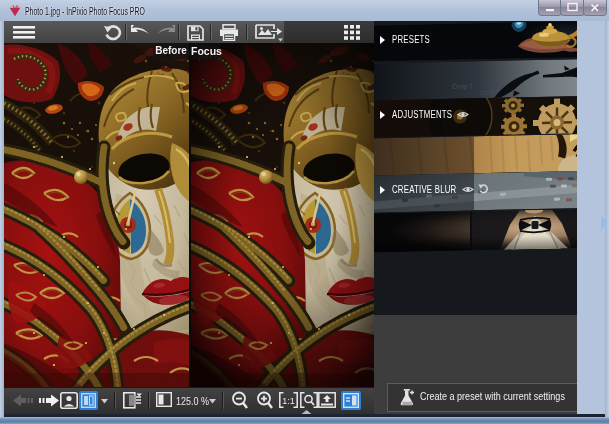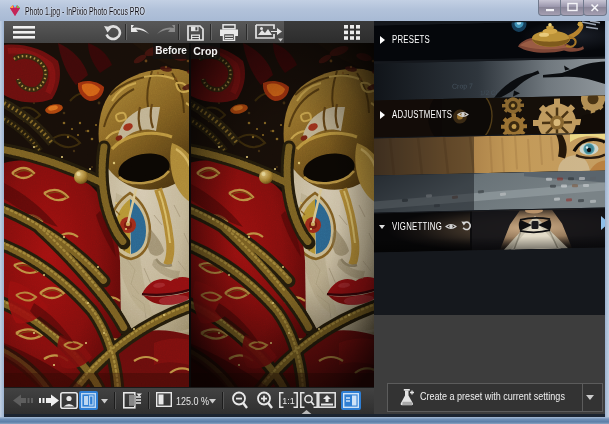--- a/index.html
+++ b/index.html
@@ -23,21 +23,21 @@
 #imgarea{left:4px;top:43px;width:370px;height:344px;background:#111;}
 
 #btoolbar{left:4px;top:387px;width:370px;height:27px;background:linear-gradient(180deg,#424242,#2e2e2e);border-top:1px solid #1a1a1a;}
 .bsep{top:392px;width:1px;height:17px;background:#1c1c1c;border-right:1px solid #555;}
 #bstrip{left:4px;top:414px;width:601px;height:3px;background:#1b2430;}
 #bottomborder{left:0;top:417px;width:609px;height:7px;background:linear-gradient(180deg,#a7bcd6,#7292b8 30%,#5a7da6 70%,#8ba5c4);}
 
 #lborder{left:0;top:21px;width:4px;height:396px;background:linear-gradient(90deg,#c2d0e2,#9db3d0);}
 #rborder{left:605px;top:21px;width:4px;height:396px;background:linear-gradient(90deg,#9db3d0,#c2d0e2);}
 
-#sidebar{left:374px;top:21px;width:231px;height:393px;background:#15181d;overflow:hidden;}
+#sidebar{left:374px;top:21px;width:203px;height:393px;background:#15181d;overflow:hidden;}
 .strip{position:absolute;left:0;width:231px;height:37px;transform:skewY(-1.19deg);overflow:hidden;}
 .hdrrow{position:absolute;left:0;width:231px;height:16px;}
 .harrow{position:absolute;left:6px;top:4px;width:0;height:0;border-left:5px solid #fff;border-top:4px solid transparent;border-bottom:4px solid transparent;}
 .htext{position:absolute;left:18px;top:2px;font-size:10px;color:#fff;letter-spacing:0.3px;transform:scaleX(0.78);transform-origin:0 50%;white-space:nowrap;}
 #sliderpanel{position:absolute;left:0px;top:228px;width:231px;height:66px;background:#6a6a6a;}
 .slbl{position:absolute;font-size:9.5px;color:#1e1e1e;text-align:right;width:50px;transform:scaleX(0.88);transform-origin:100% 50%;}
 .sval{position:absolute;font-size:9.5px;color:#1e1e1e;text-align:right;width:44px;transform:scaleX(0.88);transform-origin:100% 50%;}
 .strack{position:absolute;left:59px;width:103px;height:3px;background:linear-gradient(90deg,#4a4a4a,#e8e8e8);border-radius:2px;box-shadow:0 1px 0 rgba(255,255,255,.25);}
 .sknob{position:absolute;width:11px;height:11px;border-radius:50%;background:radial-gradient(circle at 40% 35%,#ffffff,#d6d6d6);box-shadow:0 1px 2px rgba(0,0,0,.5);}
 #darkarea{position:absolute;left:0;top:294px;width:231px;height:99px;background:#3d3d3d;}
@@ -422,21 +422,21 @@
   <div class="abs" style="left:189px;top:43px;width:2px;height:344px;background:#0a0a0a"></div>
   <div class="abs" id="paneR" style="left:191px;top:43px;width:183px;height:344px;overflow:hidden;background:#200f08">
     <svg width="196" height="345" style="position:absolute;left:-2px;top:0">
         <use href="#scene"></use>
         <rect width="196" height="345" filter="url(#grain)" opacity="0.28" style="mix-blend-mode:overlay"></rect>
         <rect x="0" y="0" width="196" height="345" fill="url(#gvig)"></rect>
       </svg>
   </div>
 
   <div class="abs" style="left:153px;top:43px;width:36px;height:16px;background:rgba(18,18,18,.72);color:#f2f2f2;font-size:10px;font-weight:bold;text-align:center;line-height:16px;">Before</div>
-  <div class="abs" style="left:191px;top:43px;width:29px;height:16px;background:rgba(18,18,18,.72);color:#f2f2f2;font-size:10.5px;font-weight:bold;text-align:center;line-height:16px;">Crop</div>
+  <div class="abs" style="left:191px;top:43px;width:29px;height:16px;background:rgba(18,18,18,.72);color:#f2f2f2;font-size:10.5px;font-weight:bold;text-align:center;line-height:16px;">Focus</div>
 
   <div class="abs" id="btoolbar"></div>
 
   <svg class="abs" style="left:13px;top:394px" width="22" height="13" viewBox="0 0 22 13">
     <polygon points="0,6.5 8,0.5 8,4 13,4 13,9 8,9 8,12.5" fill="#5e5e5e"></polygon>
     <rect x="14.5" y="4" width="2" height="5" fill="#5e5e5e"></rect>
       <rect x="18" y="4" width="2" height="5" fill="#5e5e5e"></rect>
   </svg>
 
   <svg class="abs" style="left:37px;top:394px" width="22" height="13" viewBox="0 0 22 13">
@@ -763,28 +763,28 @@
         <div class="htext">PRESETS</div>
       </div>
     <div class="hdrrow" style="top:85.5px">
         <div class="harrow"></div>
         <div class="htext">ADJUSTMENTS</div>
       <svg class="eyeic" style="position:absolute;left:83px;top:3px" width="12" height="9" viewBox="0 0 12 9">
           <path d="M1 4.5 Q6 0.6 11 4.5 Q6 8.4 1 4.5 Z" stroke="#d4d4d4" stroke-width="1.1" fill="none"></path>
           <circle cx="6" cy="4.5" r="1.7" fill="#d4d4d4"></circle>
         </svg>
     </div>
-    <div class="hdrrow" style="top:198px">
-        <div class="harrow" style="border:none;width:0;height:0;border-top:4.5px solid #e0e0e0;border-left:3.5px solid transparent;border-right:3.5px solid transparent;top:6px;left:5px"></div>
-        <div class="htext">VIGNETTING</div>
-      <svg style="position:absolute;left:71px;top:3px" width="12" height="9" viewBox="0 0 12 9">
+    <div class="hdrrow" style="top:160.5px">
+        <div class="harrow"></div>
+        <div class="htext">CREATIVE BLUR</div>
+      <svg style="position:absolute;left:88px;top:3px" width="12" height="9" viewBox="0 0 12 9">
           <path d="M1 4.5 Q6 0.6 11 4.5 Q6 8.4 1 4.5 Z" stroke="#d4d4d4" stroke-width="1.1" fill="none"></path>
           <circle cx="6" cy="4.5" r="1.7" fill="#d4d4d4"></circle>
         </svg>
-      <svg style="position:absolute;left:87px;top:1px" width="11" height="11" viewBox="0 0 11 11">
+      <svg style="position:absolute;left:104px;top:1px" width="11" height="11" viewBox="0 0 11 11">
           <path d="M2.6 3.2 A3.8 3.8 0 1 1 2.2 7.8" fill="none" stroke="#d8d8d8" stroke-width="1.6"></path>
           <polygon points="0.4,1.4 5.6,2 2.8,5.4" fill="#d8d8d8"></polygon>
         </svg>
     </div>
 
     <div id="darkarea"></div>
 
     <div id="presetbar"></div>
     <svg class="abs" style="left:26px;top:368px" width="15" height="17" viewBox="0 0 15 17">
       <path d="M5 1.5 L8.5 1.5 L8.5 6.5 L13 14.5 Q13.5 16.2 11.8 16.2 L1.8 16.2 Q0.2 16.2 0.7 14.5 L5 6.5 Z" fill="#e4e4e4"></path>

